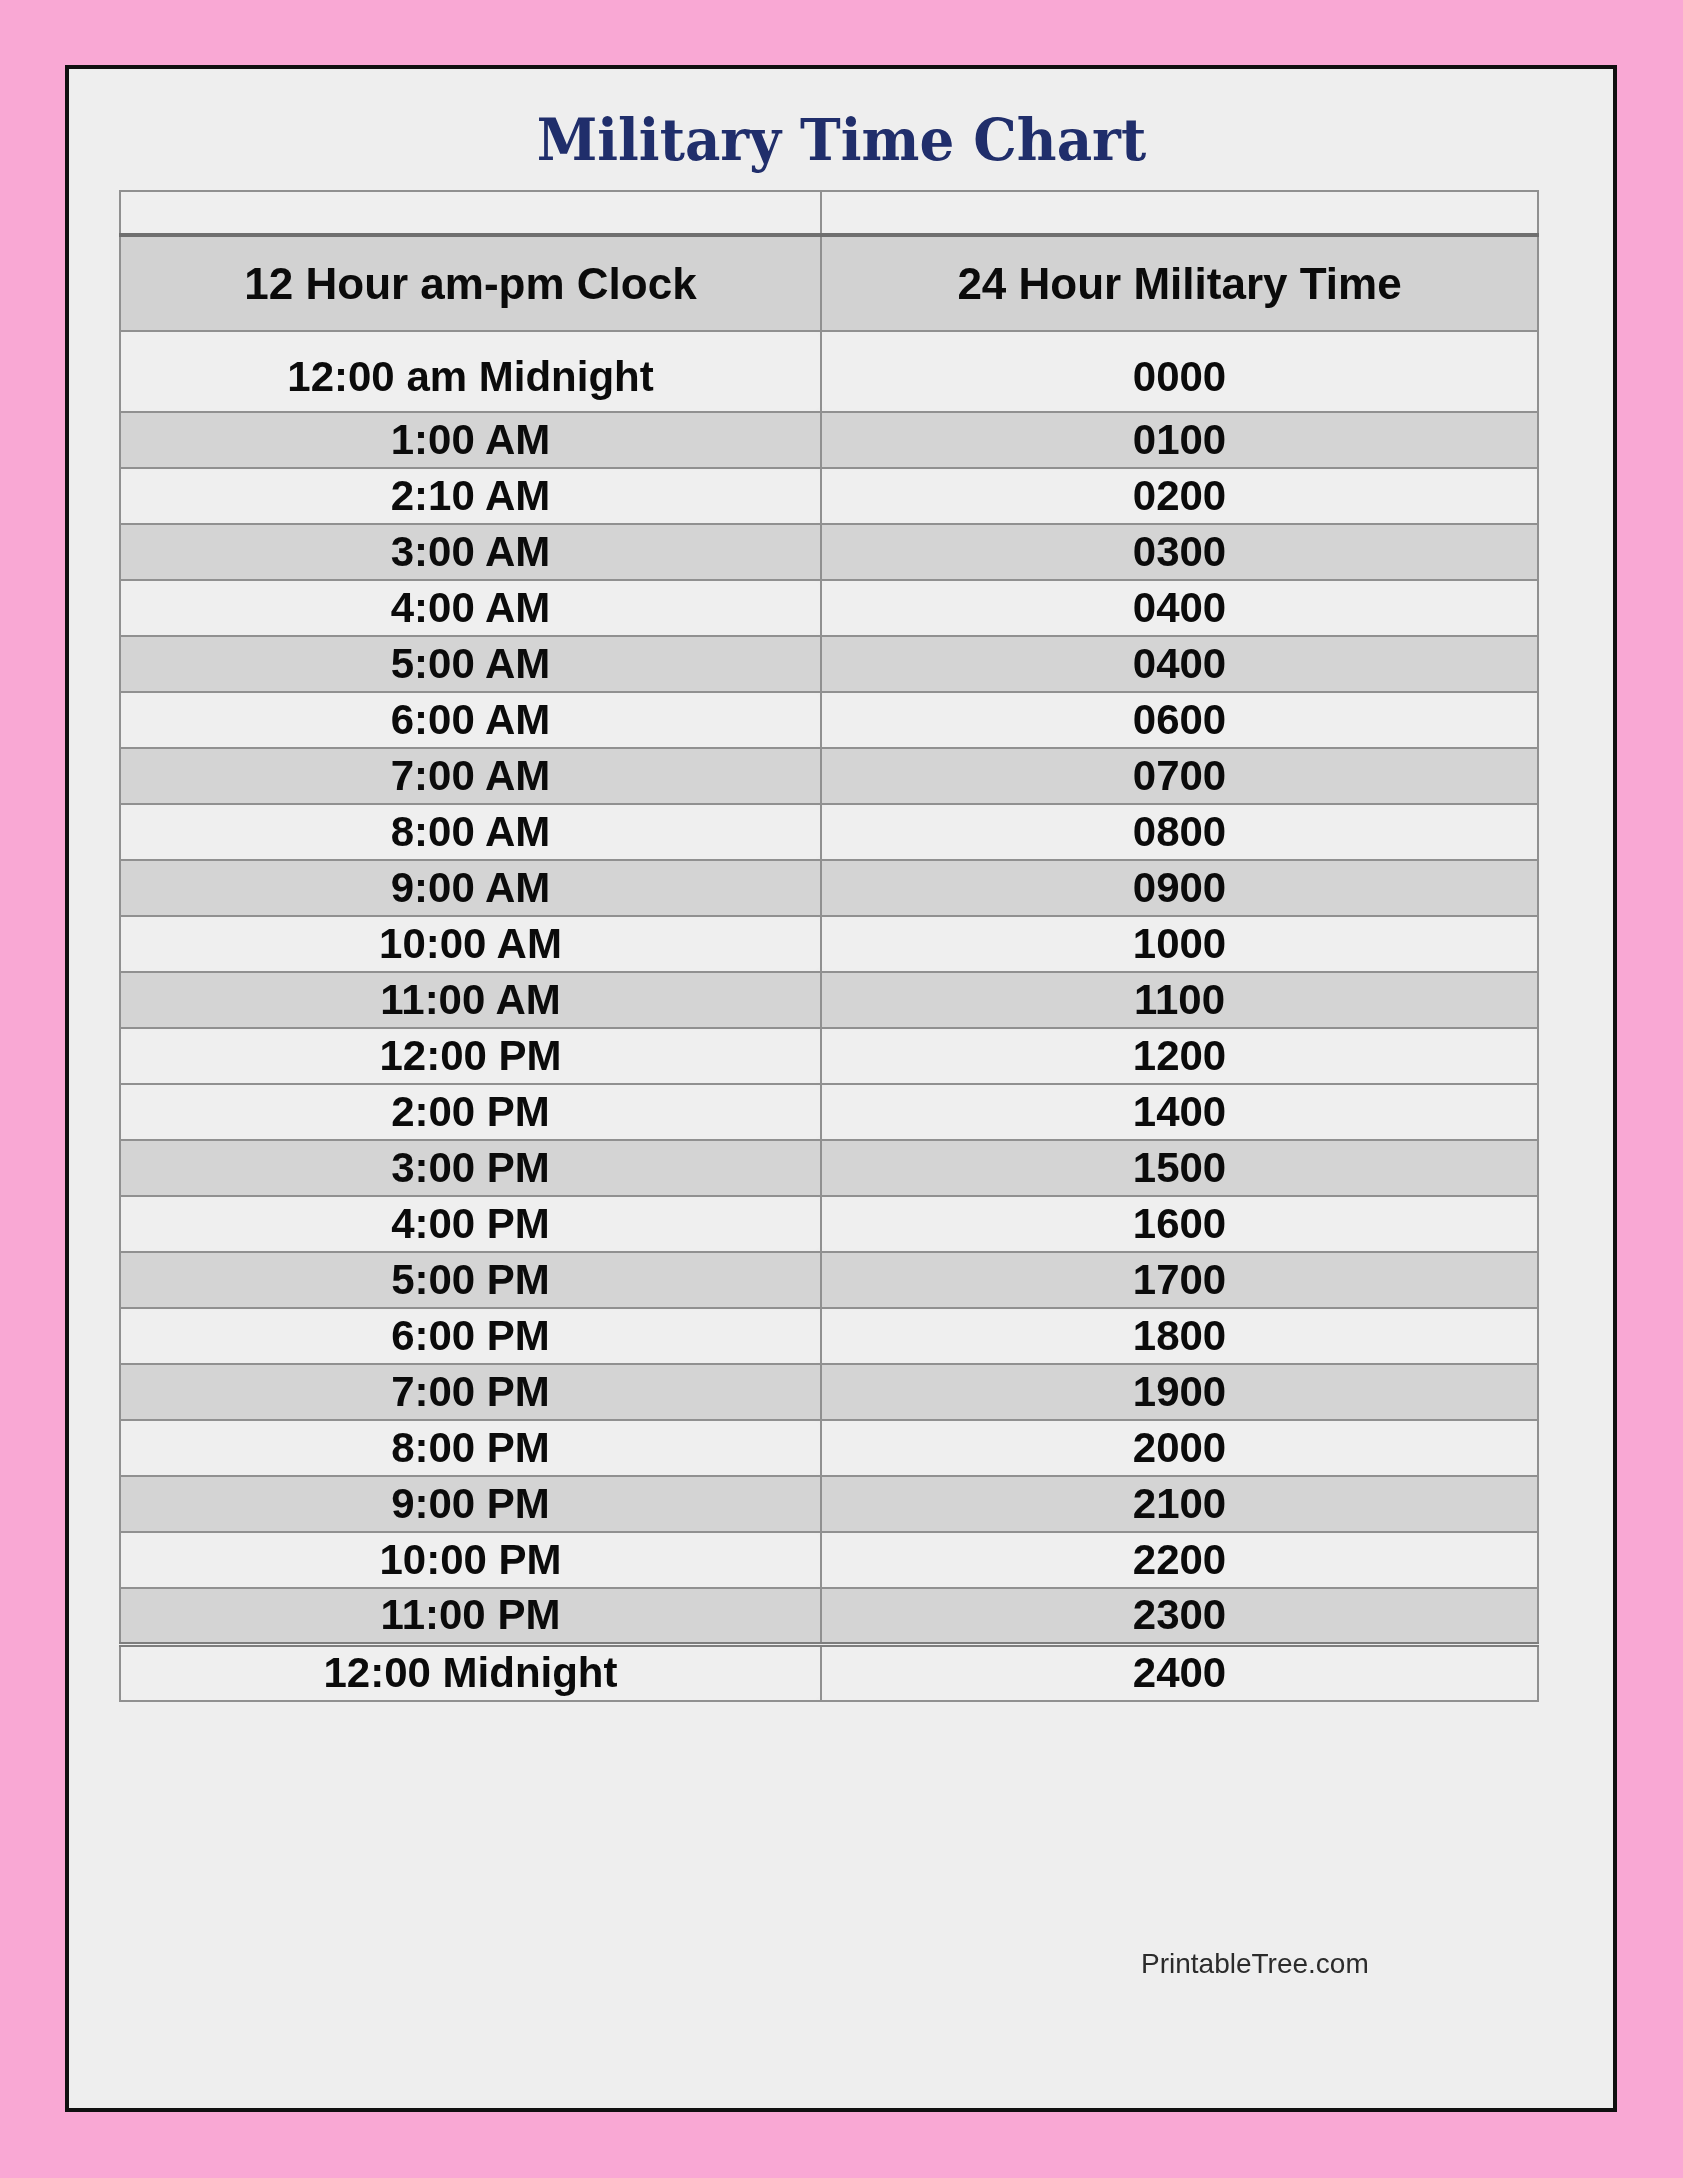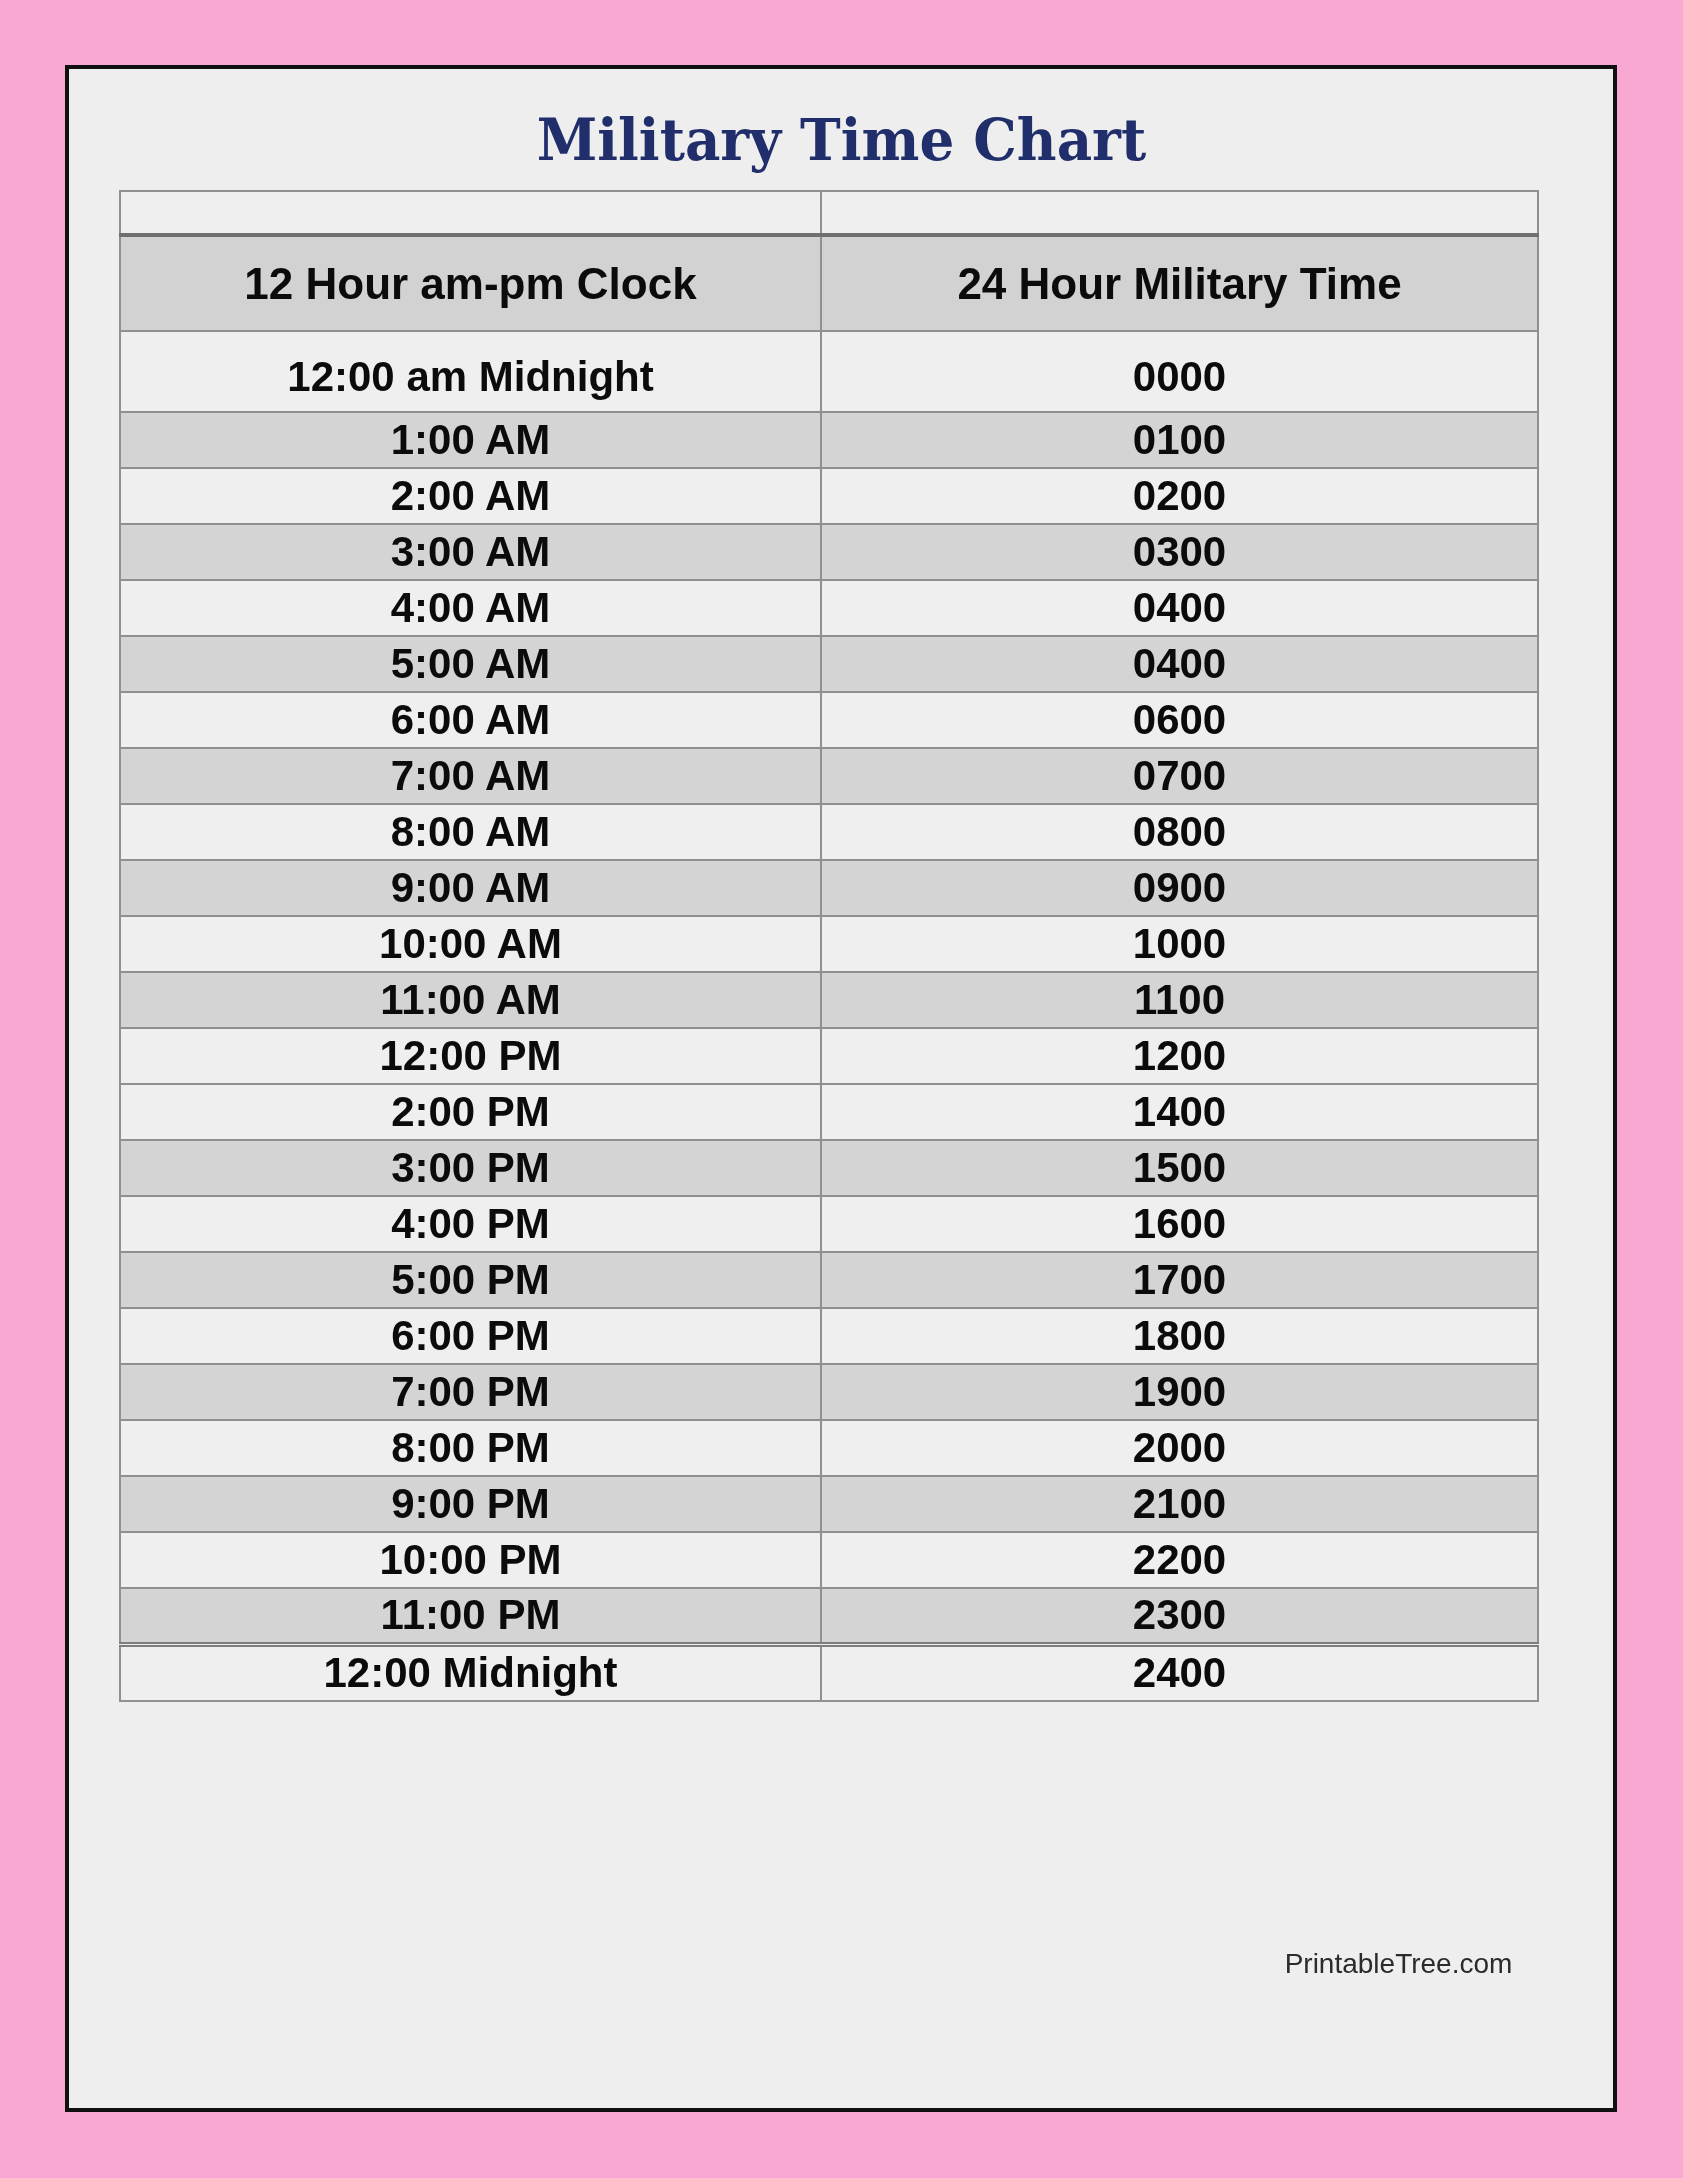--- a/index.html
+++ b/index.html
@@ -83,21 +83,20 @@
     vertical-align: bottom;
     padding-bottom: 10px;
   }
   tr.last { height: 57px; }
   tr.last td { border-top: 5px double #7d7d7d; }
   .footer {
     position: absolute;
     left: 1141px;
     top: 1948px;
     width: 515px;
-    text-align: center;
     font-family: "Liberation Sans", sans-serif;
     font-weight: normal;
     font-size: 28px;
     color: #2b2b2b;
   }
 </style>
 </head>
 <body>
 
 <div class="page">
@@ -125,21 +124,21 @@
     <tbody>
       <tr class="light first">
         <td>12:00 am Midnight</td>
         <td>0000</td>
       </tr>
       <tr class="gray">
         <td>1:00 AM</td>
         <td>0100</td>
       </tr>
       <tr class="light">
-        <td>2:00 AM</td>
+        <td>2:10 AM</td>
         <td>0200</td>
       </tr>
       <tr class="gray">
         <td>3:00 AM</td>
         <td>0300</td>
       </tr>
       <tr class="light">
         <td>4:00 AM</td>
         <td>0400</td>
       </tr>

